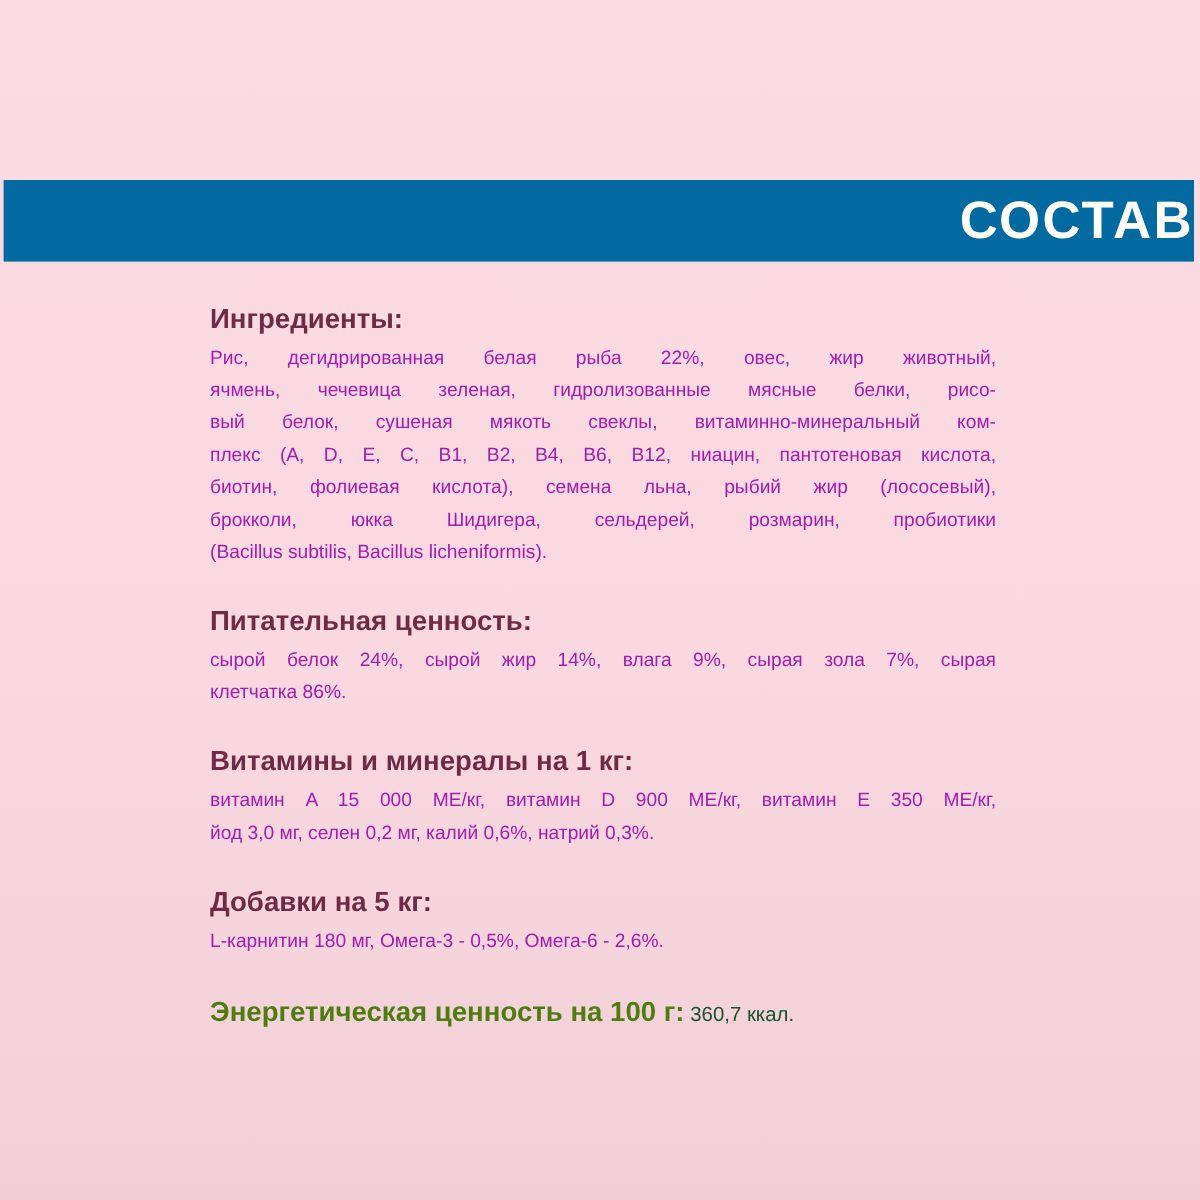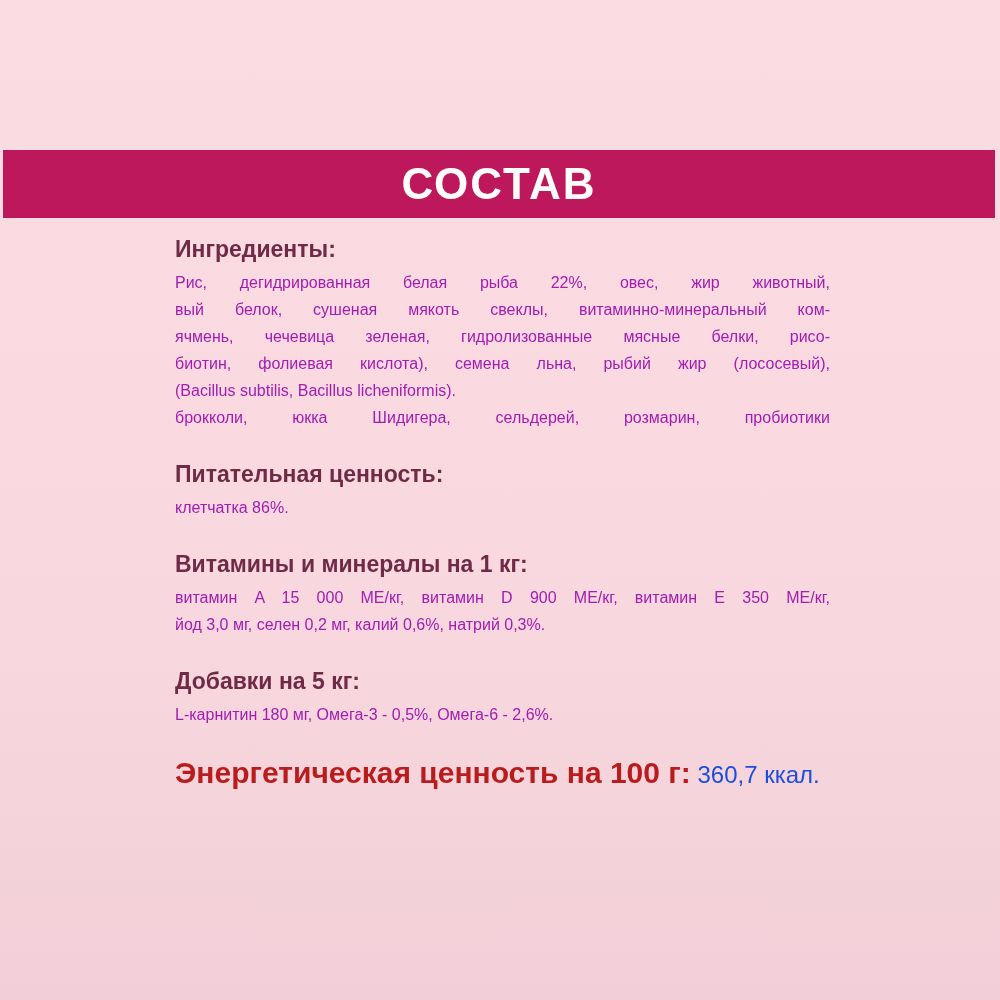--- a/index.html
+++ b/index.html
@@ -13,34 +13,34 @@
     overflow: hidden;
     background: linear-gradient(180deg, #fbdce2 0%, #f9d9df 55%, #f2cfd8 100%);
     font-family: "Liberation Sans", sans-serif;
   }
   .banner {
     position: absolute;
     top: 150px;
     left: 3px;
     right: 5px;
     height: 68px;
-    background: #be185d;
+    background: #0369a1;
     display: flex;
     align-items: center;
-    justify-content: center;
+    justify-content: flex-end;
   }
   .banner-title {
     color: #fffdfa;
     font-weight: 700;
     font-size: 44px;
     letter-spacing: 2px;
   }
   .content {
     position: absolute;
-    top: 236px;
+    top: 252px;
     left: 175px;
     width: 655px;
   }
   .section {
     margin-bottom: 30px;
   }
   .section-heading {
     margin: 0 0 6px 0;
     font-size: 23px;
     line-height: 27px;
@@ -56,48 +56,50 @@
   }
   .body-line.last {
     text-align: left;
     text-align-last: left;
   }
   .inline-row {
     line-height: 30px;
     white-space: nowrap;
   }
   .inline-row .inline-heading {
-    font-size: 30px;
+    font-size: 23px;
     font-weight: 700;
-    color: #b91c1c;
+    color: #4d7c0f;
   }
   .inline-row .inline-value {
-    font-size: 24px;
-    color: #1d4ed8;
+    font-size: 17px;
+    color: #14532d;
   }
 </style>
 </head>
 <body>
 
 <div class="banner">
   <span class="banner-title">СОСТАВ</span>
 </div>
 
 <div class="content" id="content">
     <div class="section">
       <h2 class="section-heading">Ингредиенты:</h2>
       <div class="body-line">Рис, дегидрированная белая рыба 22%, овес, жир животный,</div>
+      <div class="body-line">ячмень, чечевица зеленая, гидролизованные мясные белки, рисо-</div>
       <div class="body-line">вый белок, сушеная мякоть свеклы, витаминно-минеральный ком-</div>
-      <div class="body-line">ячмень, чечевица зеленая, гидролизованные мясные белки, рисо-</div>
+      <div class="body-line">плекс (A, D, E, C, B1, B2, B4, B6, B12, ниацин, пантотеновая кислота,</div>
       <div class="body-line">биотин, фолиевая кислота), семена льна, рыбий жир (лососевый),</div>
+      <div class="body-line">брокколи, юкка Шидигера, сельдерей, розмарин, пробиотики</div>
       <div class="body-line last">(Bacillus subtilis, Bacillus licheniformis).</div>
-      <div class="body-line">брокколи, юкка Шидигера, сельдерей, розмарин, пробиотики</div>
     </div>
     <div class="section">
       <h2 class="section-heading">Питательная ценность:</h2>
+      <div class="body-line">сырой белок 24%, сырой жир 14%, влага 9%, сырая зола 7%, сырая</div>
       <div class="body-line last">клетчатка 86%.</div>
     </div>
     <div class="section">
       <h2 class="section-heading">Витамины и минералы на 1 кг:</h2>
       <div class="body-line">витамин A 15 000 МЕ/кг, витамин D 900 МЕ/кг, витамин E 350 МЕ/кг,</div>
       <div class="body-line last">йод 3,0 мг, селен 0,2 мг, калий 0,6%, натрий 0,3%.</div>
     </div>
     <div class="section">
       <h2 class="section-heading">Добавки на 5 кг:</h2>
       <div class="body-line last">L-карнитин 180 мг, Омега-3 - 0,5%, Омега-6 - 2,6%.</div>

